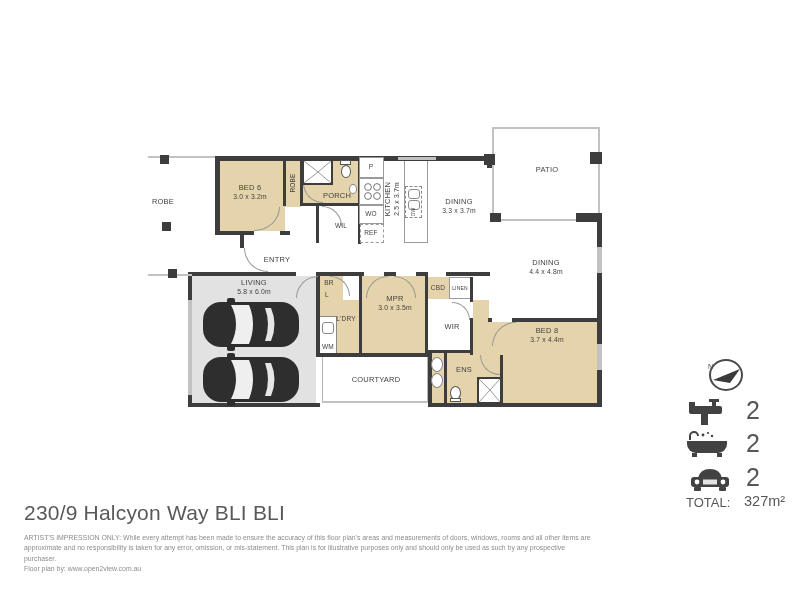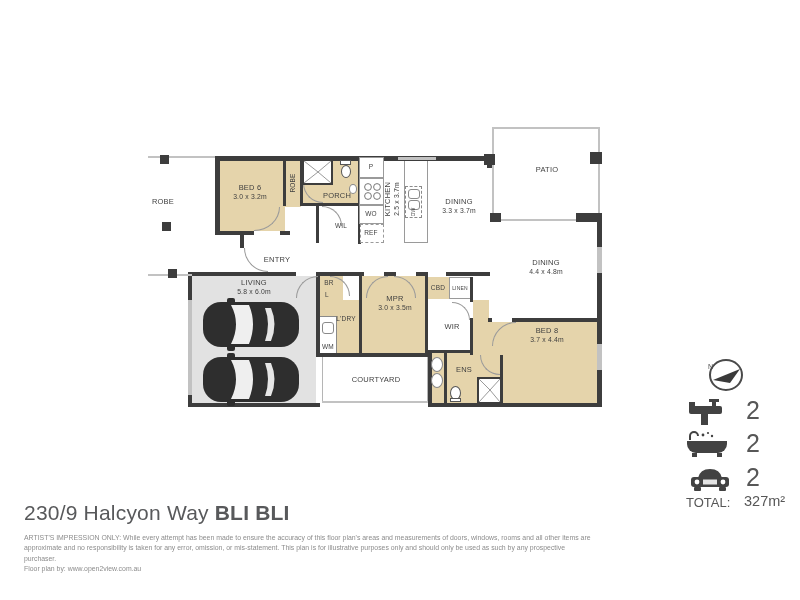--- a/index.html
+++ b/index.html
@@ -20,21 +20,21 @@
   .arc{position:absolute;box-sizing:border-box;}
   .arc-tl{border-top:1px solid #9a9a9a;border-left:1px solid #9a9a9a;border-top-left-radius:100%;}
   .arc-tr{border-top:1px solid #9a9a9a;border-right:1px solid #9a9a9a;border-top-right-radius:100%;}
   .arc-bl{border-bottom:1px solid #9a9a9a;border-left:1px solid #9a9a9a;border-bottom-left-radius:100%;}
   .arc-br{border-bottom:1px solid #9a9a9a;border-right:1px solid #9a9a9a;border-bottom-right-radius:100%;}
   .fx{position:absolute;background:#fff;border:1.5px solid #555;box-sizing:border-box;}
   .ell{border-radius:50%;}
   .svgabs{position:absolute;}
   .num{position:absolute;font-size:25px;color:#575757;}
   .title{position:absolute;left:24px;top:501px;font-size:21px;color:#58595b;letter-spacing:.2px;}
-  .title b{font-weight:700;}
+  .title b{font-weight:400;}
   .disc{position:absolute;left:24px;top:533px;width:575px;font-size:6.9px;line-height:1.5;color:#8c8c8c;}
   .disc span{display:block;}
   .legend-label{position:absolute;font-size:13px;color:#575757;}
 </style>
 </head>
 <body>
 
 <div class="fill" style="left:217px;top:159px;width:68px;height:74px"></div>
 <div class="fill" style="left:285px;top:159px;width:16px;height:48px"></div>
 <div class="fill" style="left:301px;top:159px;width:57px;height:46px"></div>

